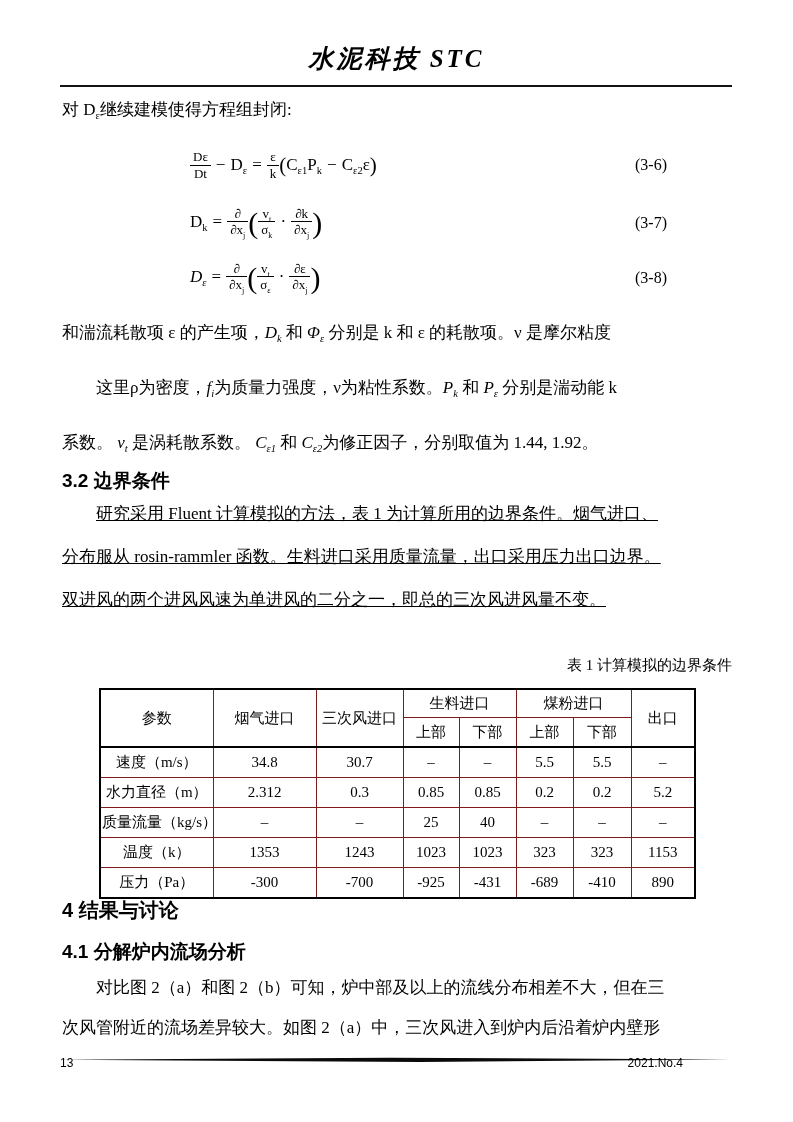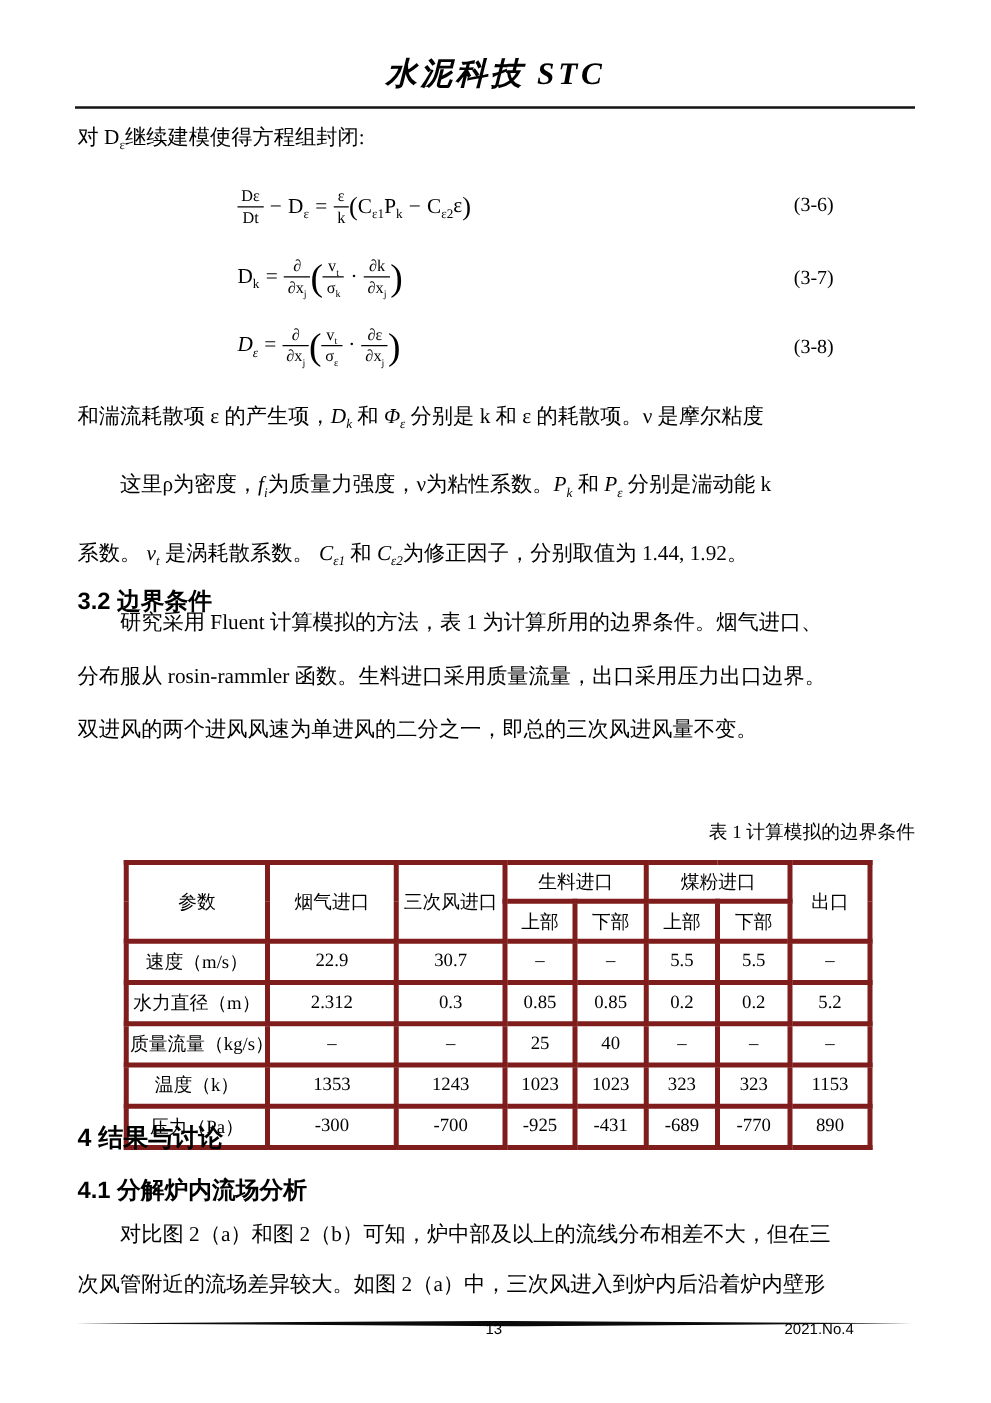--- a/index.html
+++ b/index.html
@@ -41,31 +41,31 @@
 
   
   .heading { left:62px; font-family:"Liberation Sans", sans-serif; font-weight:bold;
              white-space:nowrap; }
 
   
   .tbl-caption { top:656px; left:60px; width:672px; text-align:right;
                  font-size:15px; white-space:nowrap; }
   table.bc { border-collapse:collapse; table-layout:fixed; width:597px;
              font-size:15px; }
-  table.bc td { border:4px solid #7f1d1d; text-align:center; vertical-align:middle;
+  table.bc td { border:1px solid #7f1d1d; text-align:center; vertical-align:middle;
                 padding:0 1px; overflow:hidden; white-space:nowrap; }
   table.bc { border:2px solid #000; }
   table.bc tr.h1 td { height:27px; }
   table.bc tr.h2 td { height:28px;margin-top:28px; }
   table.bc tr.dr td { height:29px; }
   table.bc tr.dr:first-of-type td { border-top:2px solid #000; }
 
   
   .footer-rule { top:1049px; left:60px; width:670px; height:6px; }
-  .footer-page { top:1056px; left:60px; width:670px; text-align:center;
+  .footer-page { top:1056px; left:60px; width:670px; text-align:left;
                  font-family:"Liberation Sans", sans-serif; font-size:12px; }
   .footer-issue { top:1056px; right:110px; font-family:"Liberation Sans", sans-serif;
                   font-size:12px; }
 </style>
 </head>
 <body>
 
 <div class="page">
 
   <div class="abs journal-title">水泥科技 STC</div>
@@ -95,21 +95,21 @@
   </div>
 
   <div class="abs para" style="top:305px;">
     <div class="bodyline ln" style="line-height:55px;">和湍流耗散项 ε 的产生项，<span class="mvar">D<sub>k</sub></span> 和 <span class="mvar">Φ<sub>ε</sub></span> 分别是 k 和 ε 的耗散项。ν 是摩尔粘度</div>
     <div class="bodyline ln indent" style="line-height:55px;">这里ρ为密度，<span class="mvar">f<sub>i</sub></span>为质量力强度，ν为粘性系数。<span class="mvar">P<sub>k</sub></span> 和 <span class="mvar">P<sub>ε</sub></span> 分别是湍动能 k</div>
     <div class="bodyline ln" style="line-height:55px;">系数。 <span class="mvar">ν<sub>t</sub></span> 是涡耗散系数。 <span class="mvar">C<sub>ε1</sub></span> 和 <span class="mvar">C<sub>ε2</sub></span>为修正因子，分别取值为 1.44, 1.92。</div>
   </div>
 
   <div class="abs heading" style="top:468px;font-size:19px;">3.2 边界条件</div>
 
-  <div class="abs para" style="top:476px;">
+  <div class="abs para" style="top:492px;text-decoration:underline;">
     <div class="bodyline indent" style="line-height:43px;">研究采用 Fluent 计算模拟的方法，表 1 为计算所用的边界条件。烟气进口、</div>
     <div class="bodyline" style="line-height:43px;">分布服从 rosin-rammler 函数。生料进口采用质量流量，出口采用压力出口边界。</div>
     <div class="bodyline" style="line-height:43px;">双进风的两个进风风速为单进风的二分之一，即总的三次风进风量不变。</div>
   </div>
 
   <div class="abs tbl-caption">表 1 计算模拟的边界条件</div>
 
   <div class="abs" style="top:688px;left:99px;">
     <table class="bc">
       <colgroup>
@@ -134,21 +134,21 @@
         <tr class="h2">
           <td>上部</td>
           <td>下部</td>
           <td>上部</td>
           <td>下部</td>
         </tr>
       </tbody>
       <tbody id="tbl-body">
           <tr class="dr">
             <td>速度（m/s）</td>
-            <td>22.9</td>
+            <td>34.8</td>
             <td>30.7</td>
             <td>–</td>
             <td>–</td>
             <td>5.5</td>
             <td>5.5</td>
             <td>–</td>
           </tr>
           <tr class="dr">
             <td>水力直径（m）</td>
             <td>2.312</td>
@@ -179,21 +179,21 @@
             <td>323</td>
             <td>1153</td>
           </tr>
           <tr class="dr">
             <td>压力（Pa）</td>
             <td>-300</td>
             <td>-700</td>
             <td>-925</td>
             <td>-431</td>
             <td>-689</td>
-            <td>-770</td>
+            <td>-410</td>
             <td>890</td>
           </tr>
         </tbody>
     </table>
   </div>
 
   <div class="abs heading" style="top:897px;font-size:20px;">4 结果与讨论</div>
 
   <div class="abs heading" style="top:939px;font-size:19px;">4.1 分解炉内流场分析</div>
 

